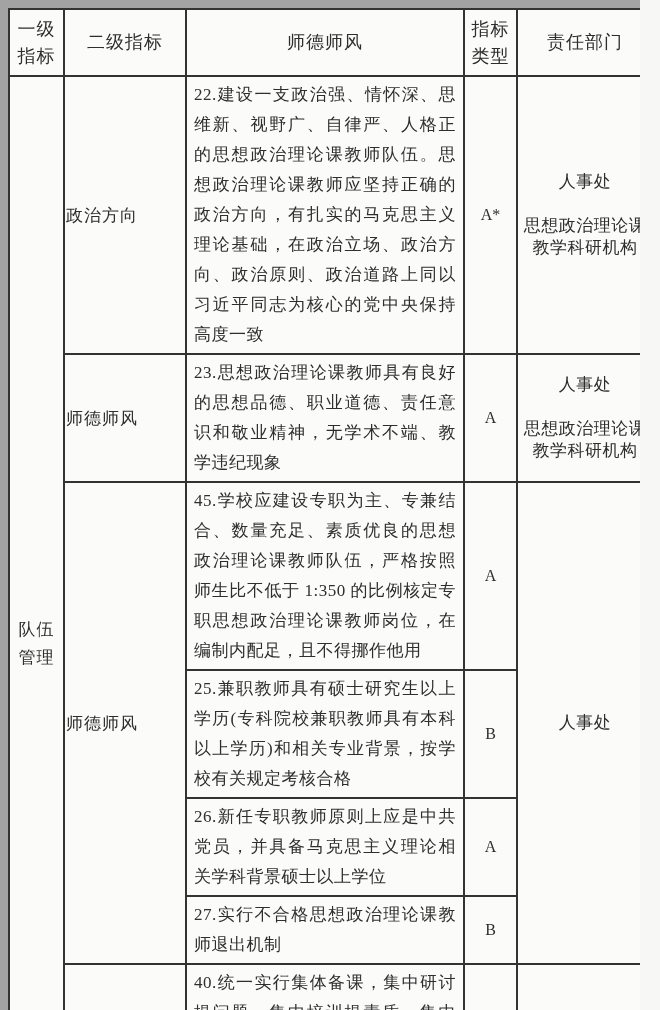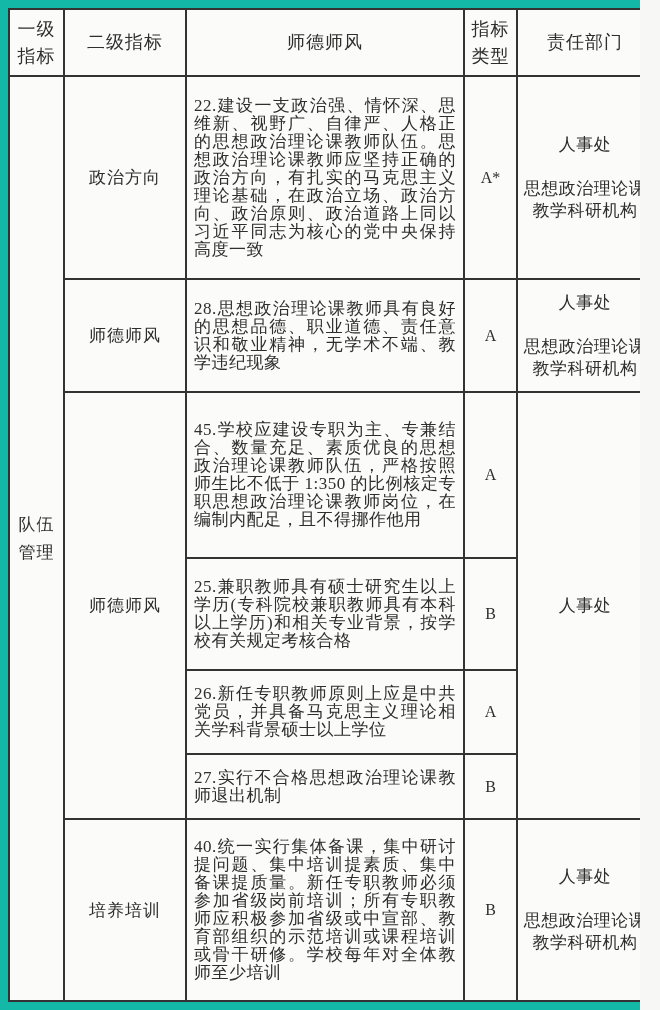--- a/index.html
+++ b/index.html
@@ -4,21 +4,21 @@
 <style>
   html, body {
     margin: 0;
     padding: 0;
     background: #f7f7f6;
   }
   .page {
     position: relative;
     width: 640px;
     height: 1010px;
-    background: #14b8a6;
+    background: #a3a3a3;
     overflow: hidden;
     font-family: "Liberation Serif", "DejaVu Serif", serif;
     color: #2e2e2e;
   }
   table.indicator-table {
     border-collapse: collapse;
     table-layout: fixed;
     width: 644px;
     height: 992px;
     margin: 8px 8px 10px 8px;
@@ -54,26 +54,25 @@
   }
   td.cell-level1 {
     font-size: 17px;
     text-align: center;
     white-space: pre-line;
     line-height: 28px;
     letter-spacing: 1px;
   }
   td.cell-level2 {
     font-size: 17px;
-    text-align: center;
     letter-spacing: 1px;
   }
   td.cell-indicator {
     font-size: 17px;
-    line-height: 18px;
+    line-height: 30px;
     padding: 3px 7px;
     text-align: justify;
     text-justify: inter-ideograph;
     letter-spacing: 0.5px;
   }
   td.cell-type {
     font-size: 16px;
     text-align: center;
   }
   td.cell-dept {
@@ -114,21 +113,21 @@
         <td class="cell-level2">政治方向</td>
         <td class="cell-indicator">22.建设一支政治强、情怀深、思维新、视野广、自律严、人格正的思想政治理论课教师队伍。思想政治理论课教师应坚持正确的政治方向，有扎实的马克思主义理论基础，在政治立场、政治方向、政治原则、政治道路上同以习近平同志为核心的党中央保持高度一致</td>
         <td class="cell-type">A*</td>
         <td class="cell-dept">人事处
 
 思想政治理论课
 教学科研机构</td>
       </tr>
       <tr class="r23">
         <td class="cell-level2">师德师风</td>
-        <td class="cell-indicator">28.思想政治理论课教师具有良好的思想品德、职业道德、责任意识和敬业精神，无学术不端、教学违纪现象</td>
+        <td class="cell-indicator">23.思想政治理论课教师具有良好的思想品德、职业道德、责任意识和敬业精神，无学术不端、教学违纪现象</td>
         <td class="cell-type">A</td>
         <td class="cell-dept">人事处
 
 思想政治理论课
 教学科研机构</td>
       </tr>
       <tr class="r24">
         <td class="cell-level2" rowspan="4">师德师风</td>
         <td class="cell-indicator">45.学校应建设专职为主、专兼结合、数量充足、素质优良的思想政治理论课教师队伍，严格按照师生比不低于 1:350 的比例核定专职思想政治理论课教师岗位，在编制内配足，且不得挪作他用</td>
         <td class="cell-type">A</td>

